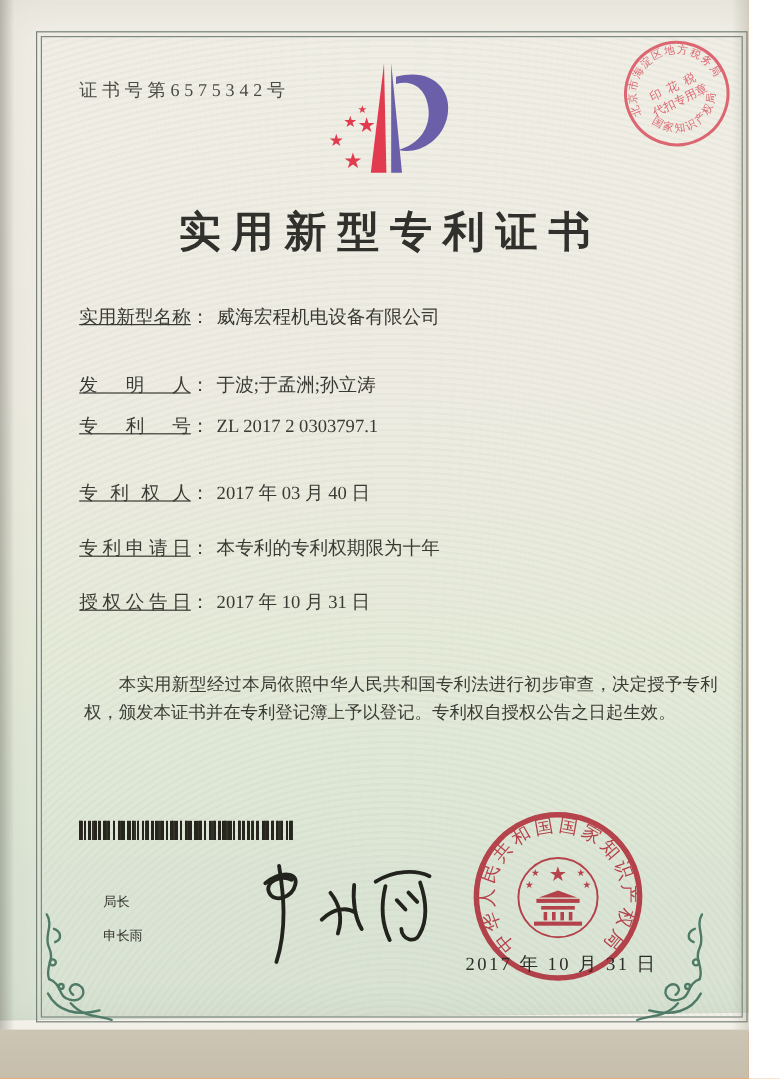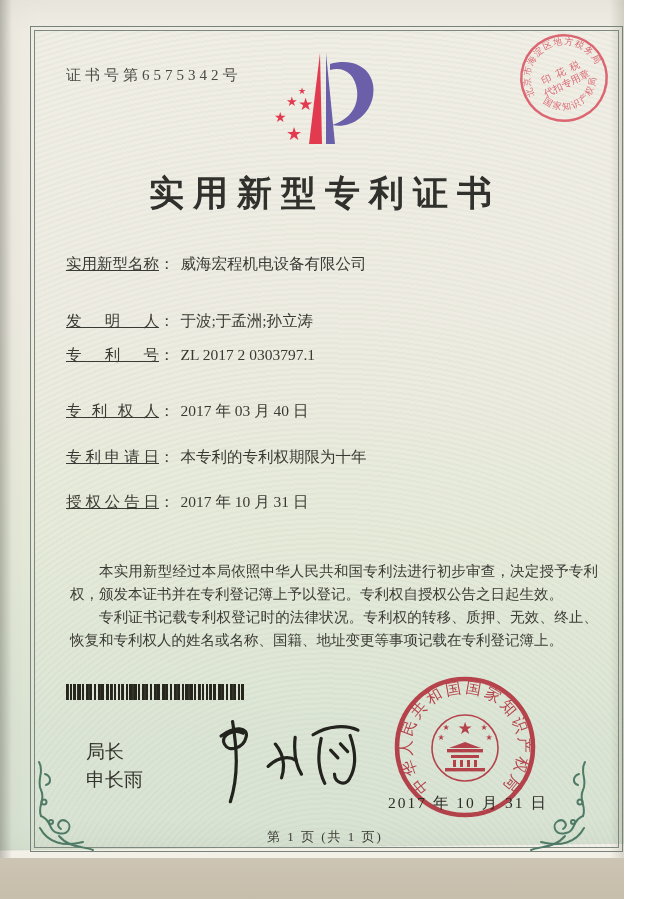--- a/index.html
+++ b/index.html
@@ -29,21 +29,21 @@
   .flabel{display:inline-block;width:93px;text-align:justify;text-align-last:justify;vertical-align:bottom;text-decoration:underline;}
   .fcolon{display:inline-block;margin-right:6px;}
   .body-text{position:absolute;left:70px;top:520px;width:528px;font-size:14.5px;
         line-height:23px;color:#3b3b35;text-align:justify;margin-top:40px;}
   .body-text p{margin:0;text-indent:2em;}
   .barcode{position:absolute;left:66px;top:684px;width:178px;height:16px;
         background:
           repeating-linear-gradient(90deg,#26261f 0 2px,rgba(0,0,0,0) 2px 4px),
           repeating-linear-gradient(90deg,#26261f 0 1px,rgba(0,0,0,0) 1px 7px),
           repeating-linear-gradient(90deg,#33332a 0 3px,rgba(0,0,0,0) 3px 11px);}
-  .signer{position:absolute;left:86px;top:738px;font-size:19px;line-height:28px;color:#33332d;}
+  .signer{position:absolute;left:86px;top:738px;font-size:11px;line-height:28px;color:#33332d;}
   .signature{position:absolute;left:188px;top:712px;width:180px;height:100px;}
   .seal{position:absolute;left:374px;top:656px;width:182px;height:182px;mix-blend-mode:multiply;opacity:.92;}
   .seal-date{position:absolute;left:388px;top:793px;width:180px;font-size:15.5px;
         letter-spacing:2px;color:#2c2c27;z-index:5;}
   .tax-stamp{position:absolute;left:512px;top:26px;width:104px;height:104px;opacity:.85;}
   .footer{position:absolute;left:0;top:828px;width:650px;text-align:center;
         font-size:13px;letter-spacing:2px;color:#3c3c36;}
   .ornament{position:absolute;width:64px;height:92px;}
   .orn-left{left:31px;top:760px;}
   .orn-right{right:31px;top:760px;transform:scaleX(-1);}
@@ -113,21 +113,20 @@
     <div class="frow" style="top:199px">
       <span class="flabel">专利申请日</span><span class="fcolon">：</span><span>本专利的专利权期限为十年</span>
     </div>
     <div class="frow" style="top:244px">
       <span class="flabel">授权公告日</span><span class="fcolon">：</span><span>2017 年 10 月 31 日</span>
     </div>
   </div>
 
   <div class="body-text">
     <p>本实用新型经过本局依照中华人民共和国专利法进行初步审查，决定授予专利权，颁发本证书并在专利登记簿上予以登记。专利权自授权公告之日起生效。</p>
-    <p>专利证书记载专利权登记时的法律状况。专利权的转移、质押、无效、终止、恢复和专利权人的姓名或名称、国籍、地址变更等事项记载在专利登记簿上。</p>
   </div>
 
   <div class="barcode"></div>
 
   <div class="signer">
     <div>局长</div>
     <div>申长雨</div>
   </div>
 
   <svg class="signature" viewBox="0 0 180 100">
@@ -190,14 +189,13 @@
       <path d="M8,2 C14,12 5,20 10,30 C15,40 6,46 10,56"></path>
       <path d="M10,56 C21,60 17,71 27,73 C38,76 42,65 35,61 C29,58 24,65 30,69"></path>
       <path d="M9,68 C17,83 33,87 52,82"></path>
       <path d="M28,76 C38,88 52,86 62,90"></path>
       <circle cx="13" cy="42" r="2.5"></circle>
       <circle cx="20" cy="62" r="2"></circle>
       <path d="M14,14 C20,16 21,23 15,25"></path>
     </g>
   </svg>
 
-  <div class="footer">第 1 页 (共 1 页)</div>
 </div>
 
 </body></html>

